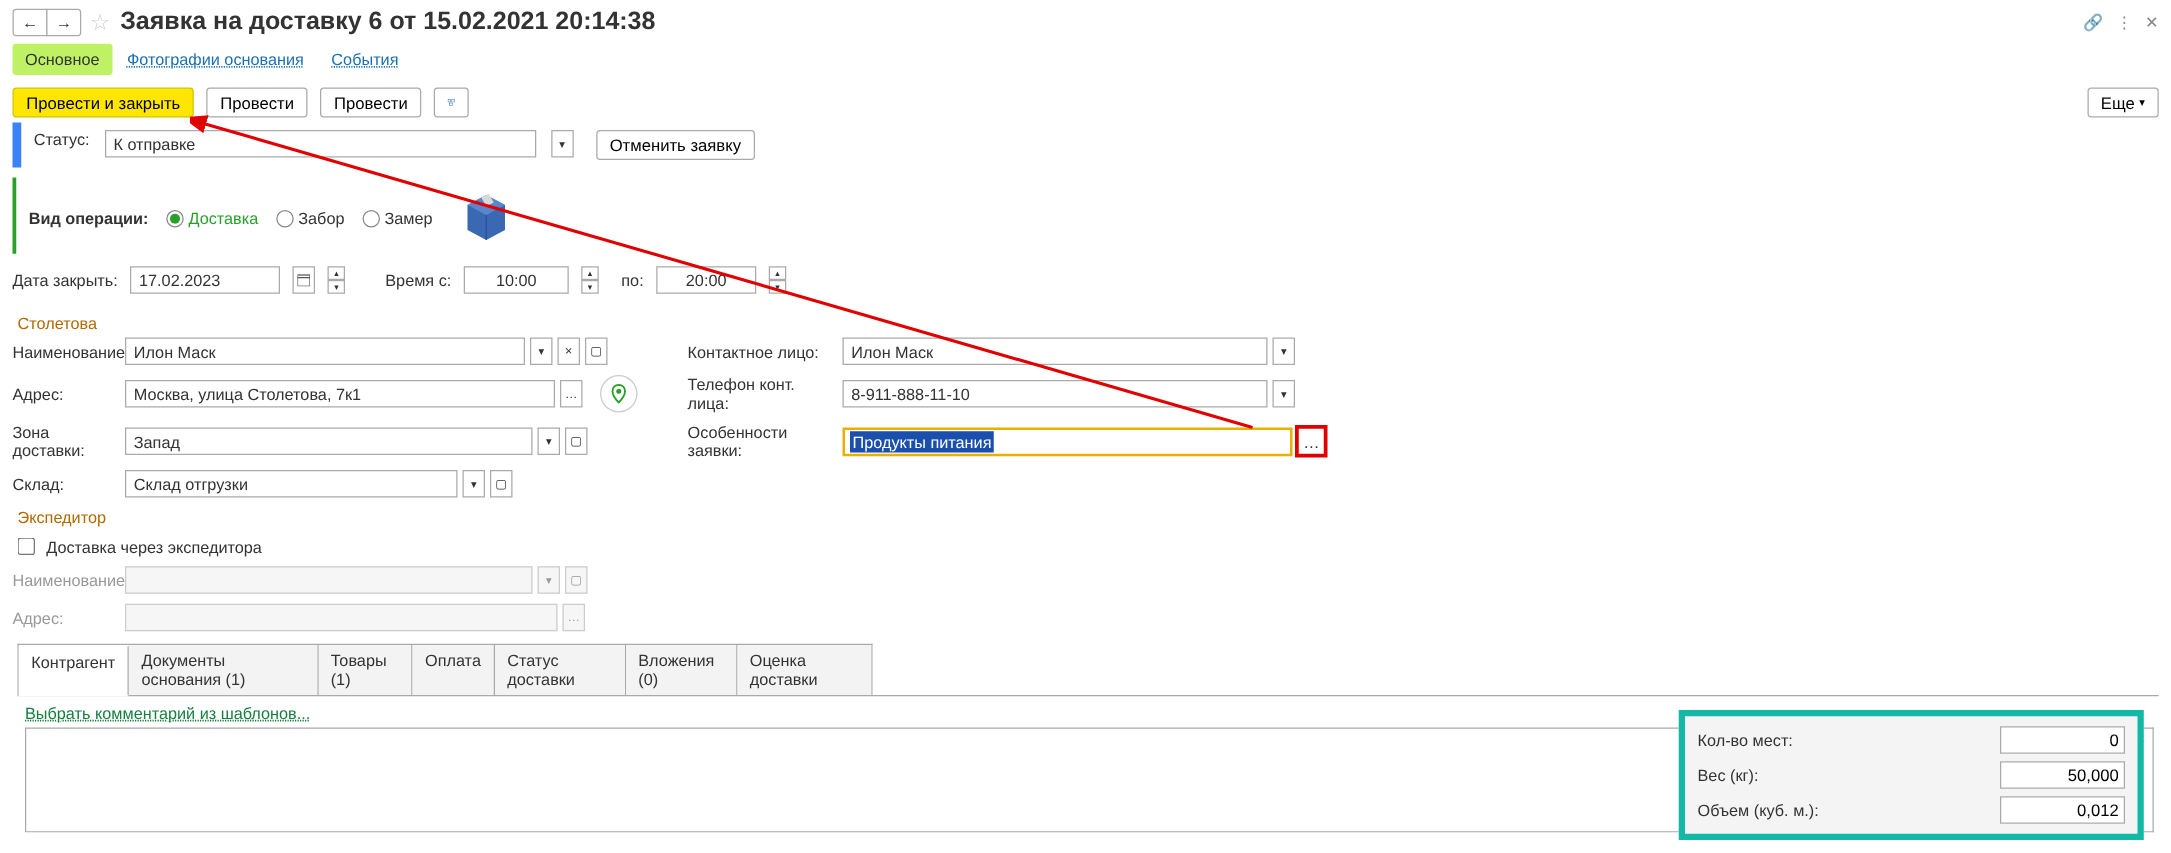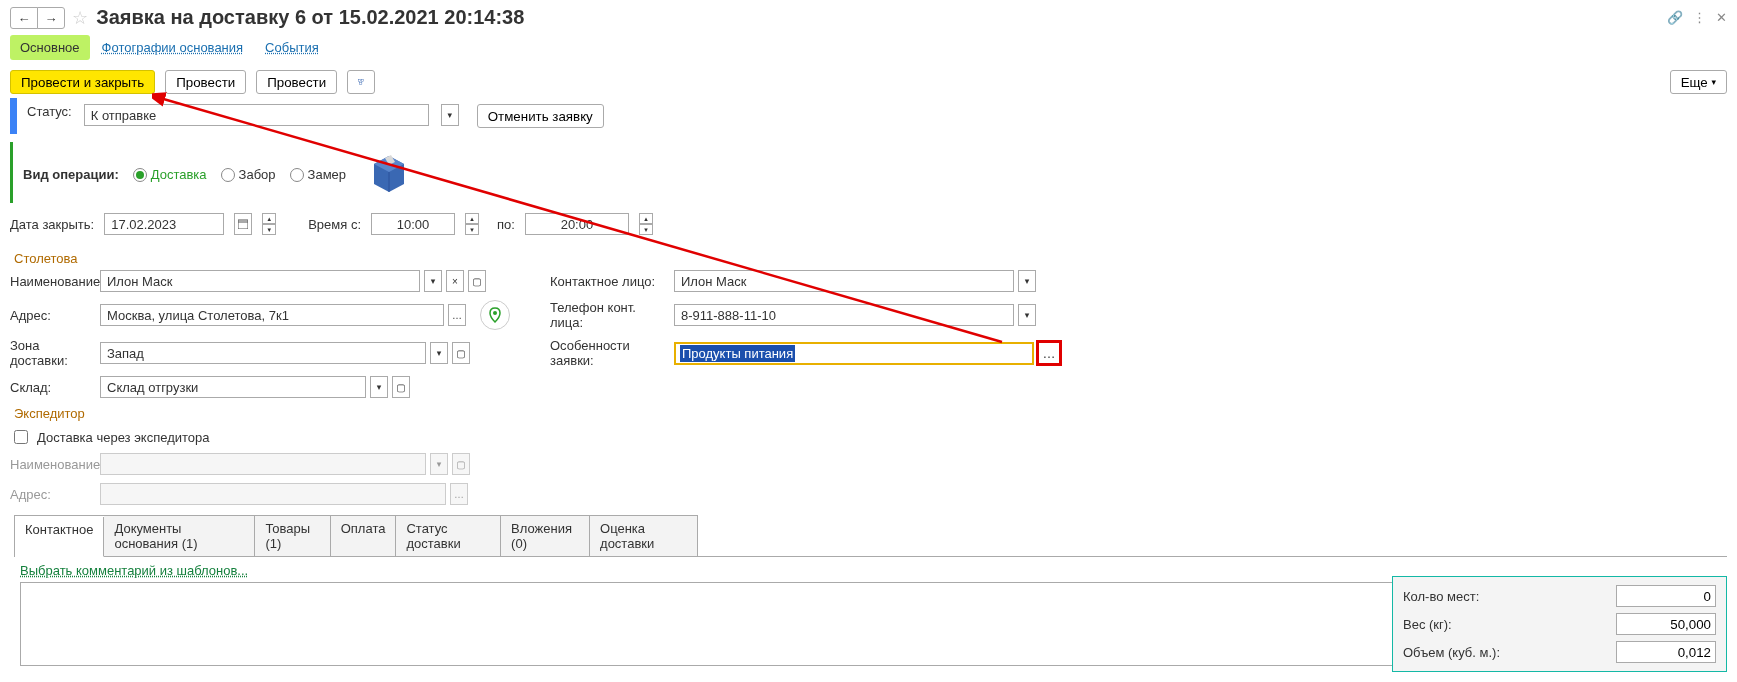--- a/index.html
+++ b/index.html
@@ -141,23 +141,23 @@
     margin:0 14px 0 20px; display:flex;
   }
   .comment-box textarea{
     flex:1; height:84px; border:1px solid #aaa; resize:none; font-family:inherit;
   }
   .comment-clear{
     width:20px; border:1px solid #aaa; border-left:none; background:#fff;
     display:flex;align-items:flex-start;justify-content:center;cursor:pointer;
   }
   .summary-box{
-    position:absolute; right:10px; bottom:10px;
-    border:1px solid #14b8a6; background:#f4f4f4; padding:8px 10px;
-    width:335px;
+    position:absolute; right:22px; bottom:10px;
+    border:5px solid #14b8a6; background:#f4f4f4; padding:8px 10px;
+    width:372px;
   }
   .summary-row{ display:flex; align-items:center; margin-bottom:6px;}
   .summary-row .sl{ flex:1; }
   .summary-row input{
     width:100px; text-align:right; border:1px solid #aaa; padding:2px 4px; height:22px;
   }
   svg.red-arrow{
     position:absolute; left:152px; top:92px; pointer-events:none;
   }
 </style>
@@ -245,21 +245,21 @@
       <div>▾</div>
     </span>
   <span style="width:12px"></span>
   <span class="fld-label">Время с:</span>
   <span class="input-like" style="width:84px;justify-content:center">10:00</span>
   <span class="spinner">
       <div>▴</div>
       <div>▾</div>
     </span>
   <span class="fld-label" style="width:auto;margin-left:8px">по:</span>
-  <span class="input-like" style="width:104px;justify-content:center">20:00</span>
+  <span class="input-like" style="width:80px;justify-content:center">20:00</span>
   <span class="spinner">
       <div>▴</div>
       <div>▾</div>
     </span>
 </div>
 
 <div class="section-title">Столетова</div>
 
 <div class="form-grid">
   <div class="form-col">
@@ -332,21 +332,21 @@
     </div>
     <div class="form-row">
       <span class="lbl" style="color:#999">Адрес:</span>
       <span class="input-like disabled-input" style="width:346px"></span>
       <span class="open-btn disabled-input">…</span>
     </div>
   </div>
 </div>
 
 <div class="tabs2">
-  <div class="tab2 active">Контактное</div>
+  <div class="tab2 active">Контрагент</div>
   <div class="tab2">Документы основания (1)</div>
   <div class="tab2">Товары (1)</div>
   <div class="tab2">Оплата</div>
   <div class="tab2">Статус доставки</div>
   <div class="tab2">Вложения (0)</div>
   <div class="tab2">Оценка доставки</div>
 </div>
 <div style="border-top:1px solid #aaa;margin:0 10px 0 14px"></div>
 
 <span class="comment-link">Выбрать комментарий из шаблонов...</span>

